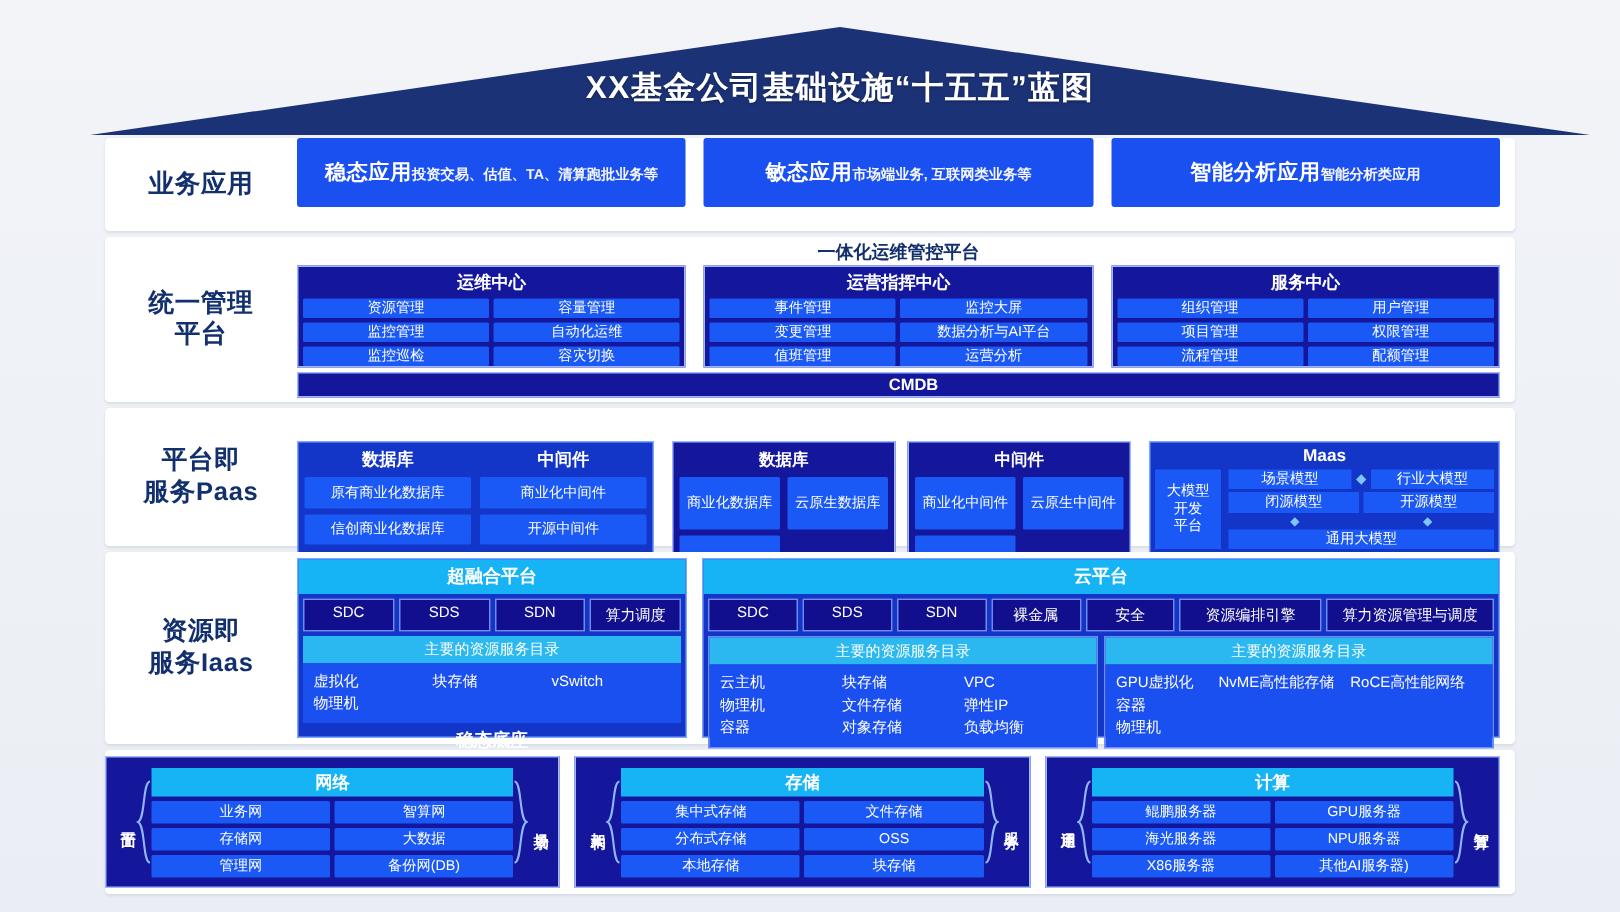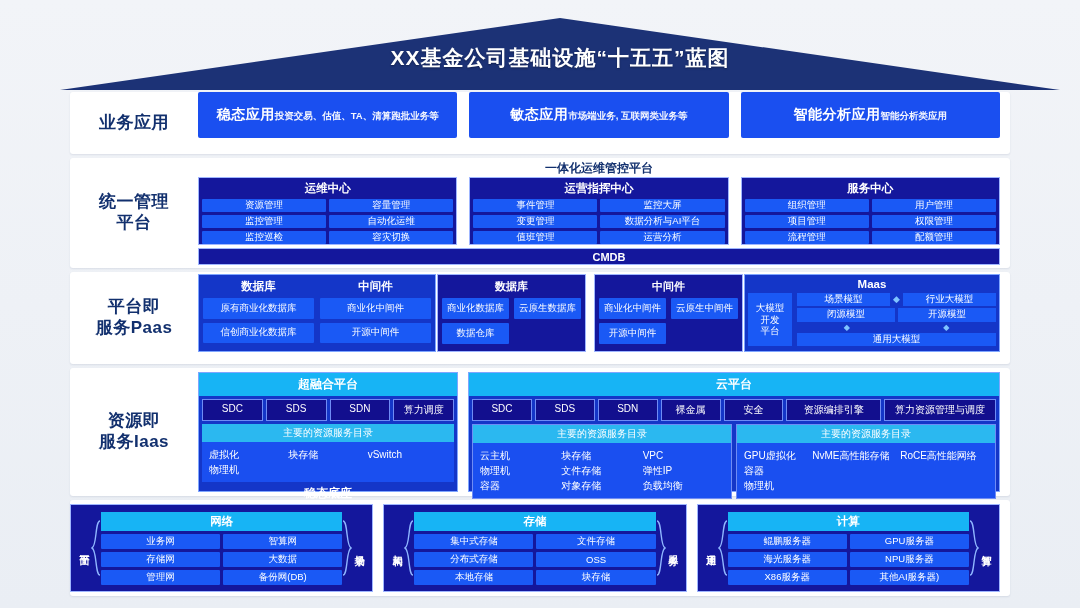--- a/index.html
+++ b/index.html
@@ -102,27 +102,27 @@
   .mgmt-col .hdr { margin-bottom:3px; }
   .mgmt-grid { flex:1 1 auto; display:grid; grid-template-columns:1fr 1fr; gap:3px; }
   .mgmt-grid .cell { font-size:9.5px; }
   .cmdb {
     position:absolute; left:0; right:10px; top:90px; height:17px;
     display:flex; align-items:center; justify-content:center;
     color:#fff; font-size:11px; font-weight:bold;padding-left:20px;
   }
 
   
-  .paas-cols { position:absolute; left:0; right:10px; top:2px; height:78px; display:flex; gap:1px; }
+  .paas-cols { position:absolute; left:0; right:10px; top:22px; height:78px; display:flex; gap:12px; }
   .paas-g1 { flex:0 0 238px; display:flex; gap:6px; padding:4px; }
   .paas-g2 { flex:0 0 306px; display:flex; gap:8px; }
   .paas-g3 { flex:1 1 auto; padding:3px; }
   .paas-sub { flex:1 1 0; display:flex; flex-direction:column; }
   .paas-sub .hdr { margin-bottom:4px; }
-  .paas-chip { background:#1a59f5; color:#fff; font-size:9.5px; height:21px;
+  .paas-chip { background:#1a59f5; color:#fff; font-size:9.5px; height:35px;
                display:flex; align-items:center; justify-content:center; margin-bottom:4px; border-radius:1px; }
   .paas-box { padding:4px; display:flex; gap:6px; }
   .paas-box .paas-sub .hdr { font-size:11px; }
   .chip-row { display:flex; gap:5px; }
   .chip-row .paas-chip { flex:1 1 0; }
 
   
   .maas-hdr { color:#fff; font-weight:bold; font-size:11.5px; text-align:center; margin-bottom:3px; }
   .maas-body { display:flex; gap:5px; height:53px; }
   .maas-left {

